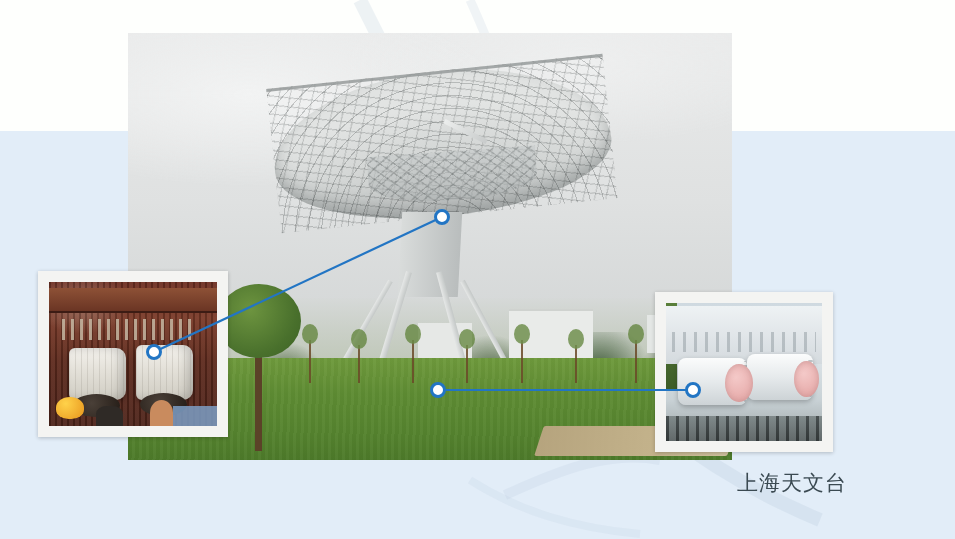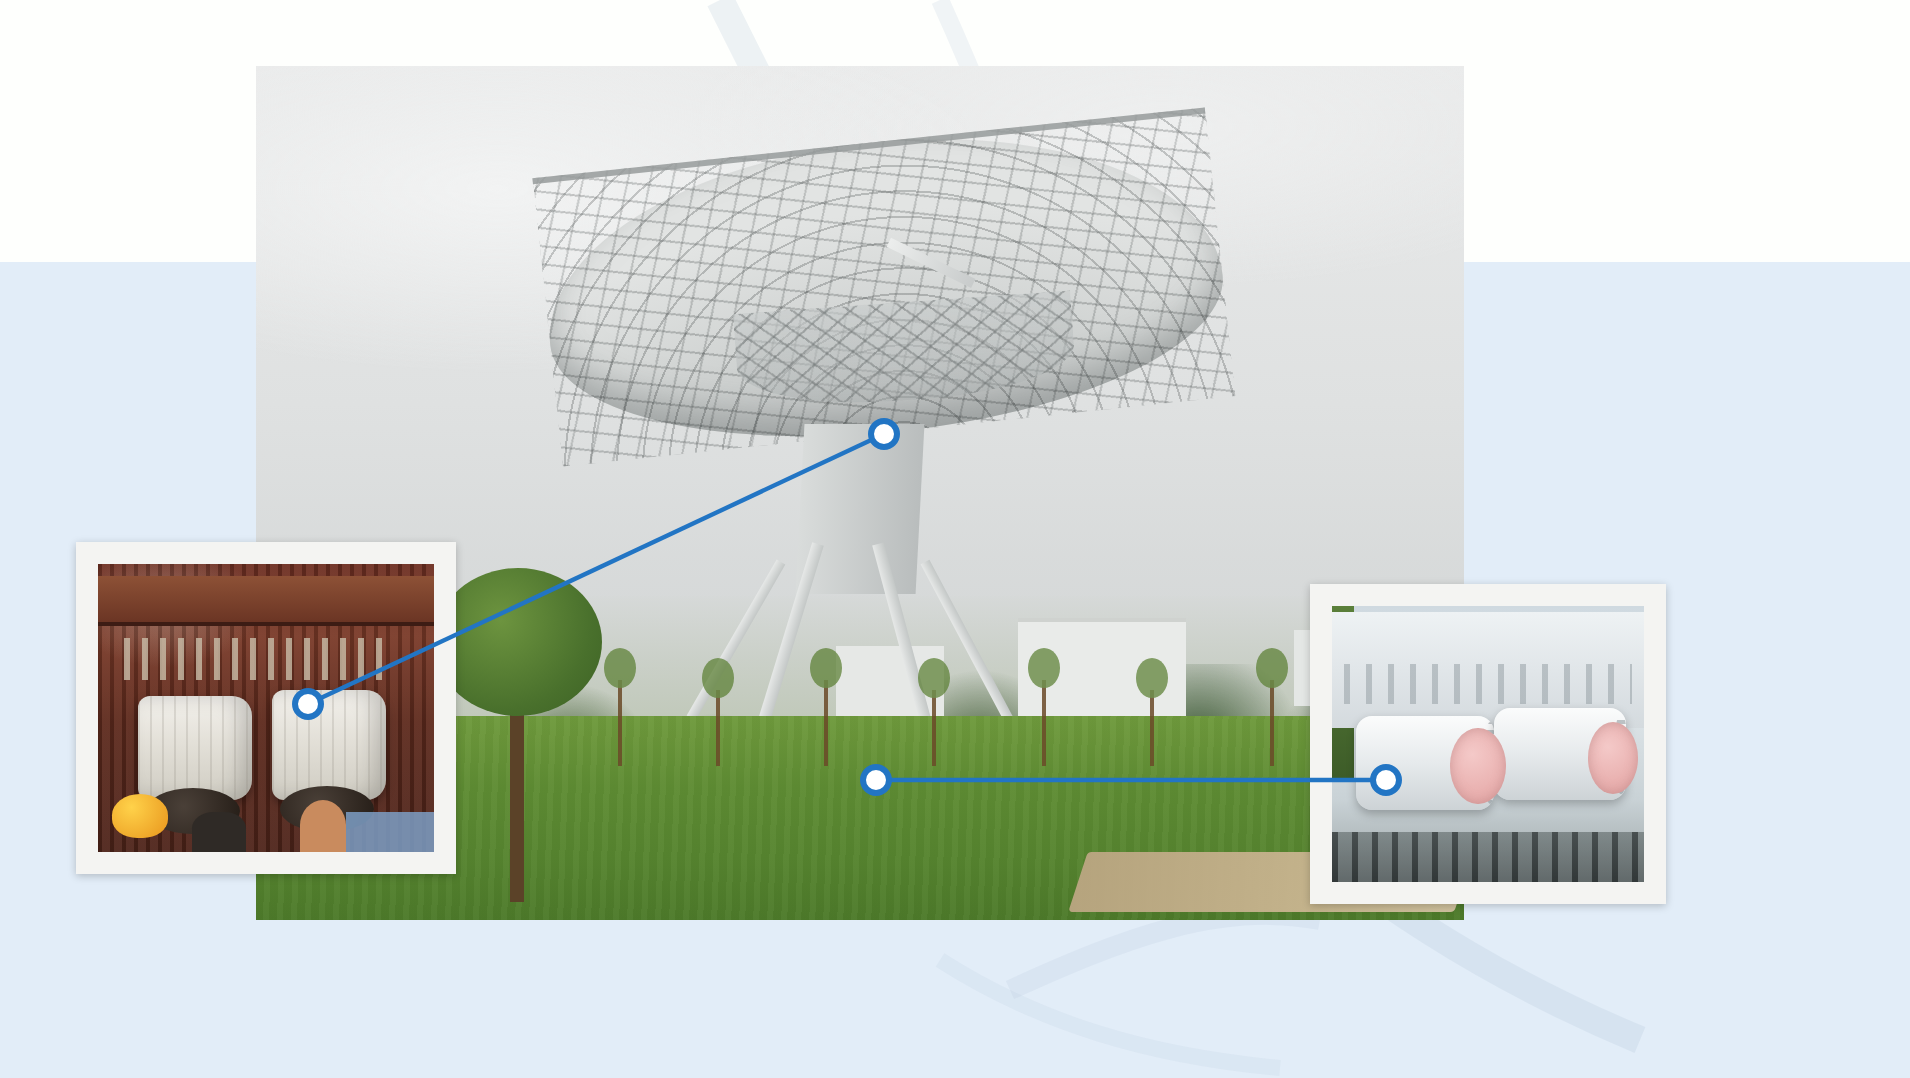--- a/index.html
+++ b/index.html
@@ -336,14 +336,15 @@
   <svg class="connectors" viewBox="0 0 955 539">
     <line x1="442" y1="217" x2="154" y2="352" stroke="#2275c4" stroke-width="2.2"></line>
     <line x1="438" y1="390" x2="693" y2="390" stroke="#2275c4" stroke-width="2.2"></line>
   </svg>
 
   <div class="marker" style="left:434px;top:209px;"></div>
   <div class="marker" style="left:146px;top:344px;"></div>
   <div class="marker" style="left:430px;top:382px;"></div>
   <div class="marker" style="left:685px;top:382px;"></div>
 
+  <div class="caption">上海天文台</div>
 
 </div>
 
 </body></html>

